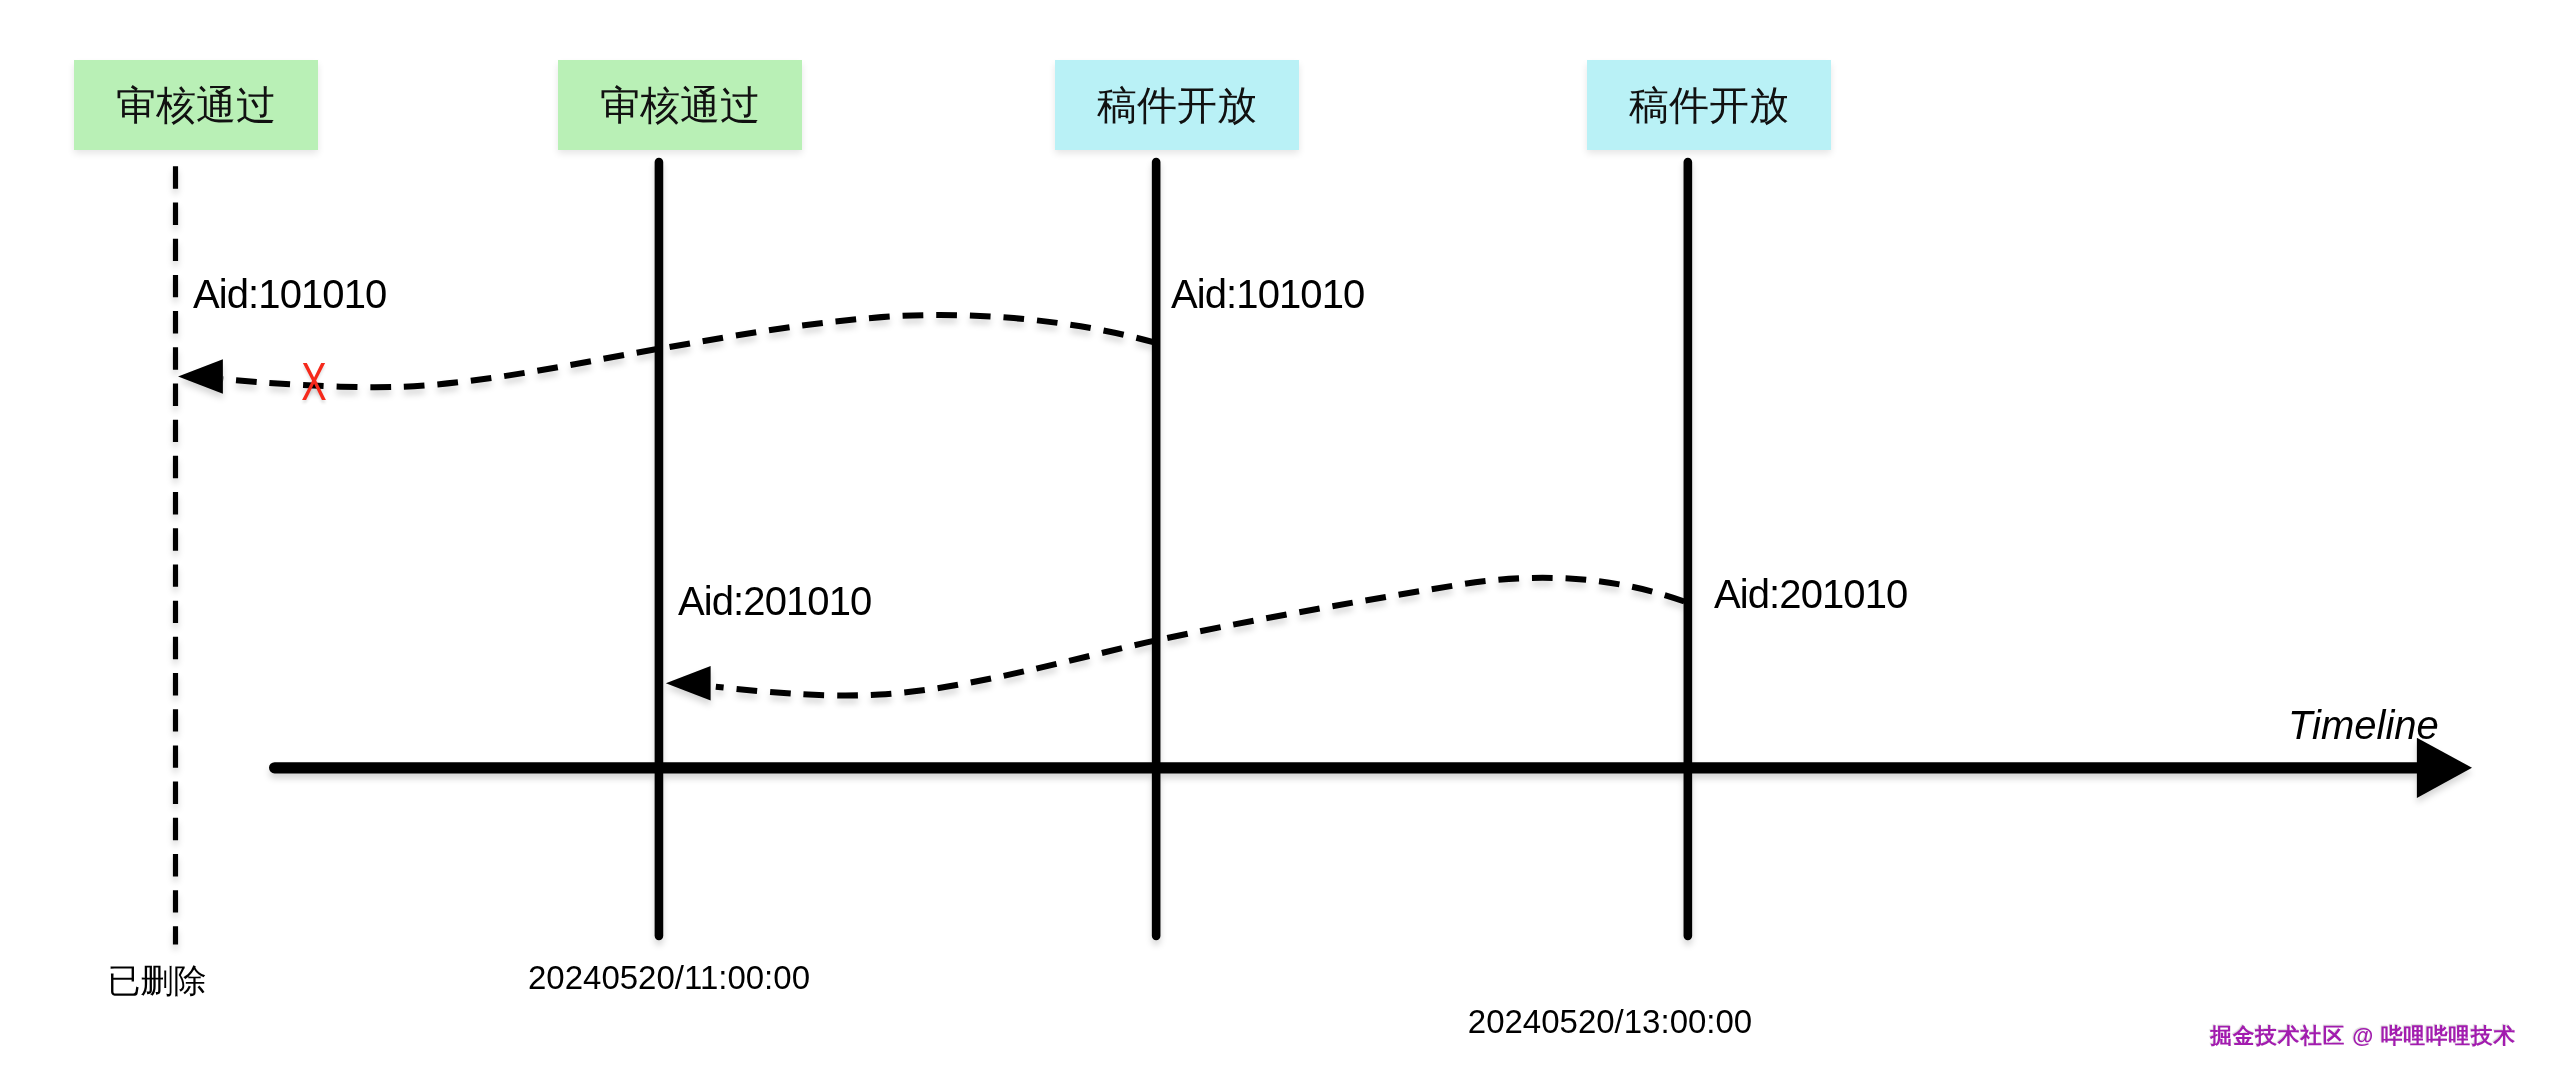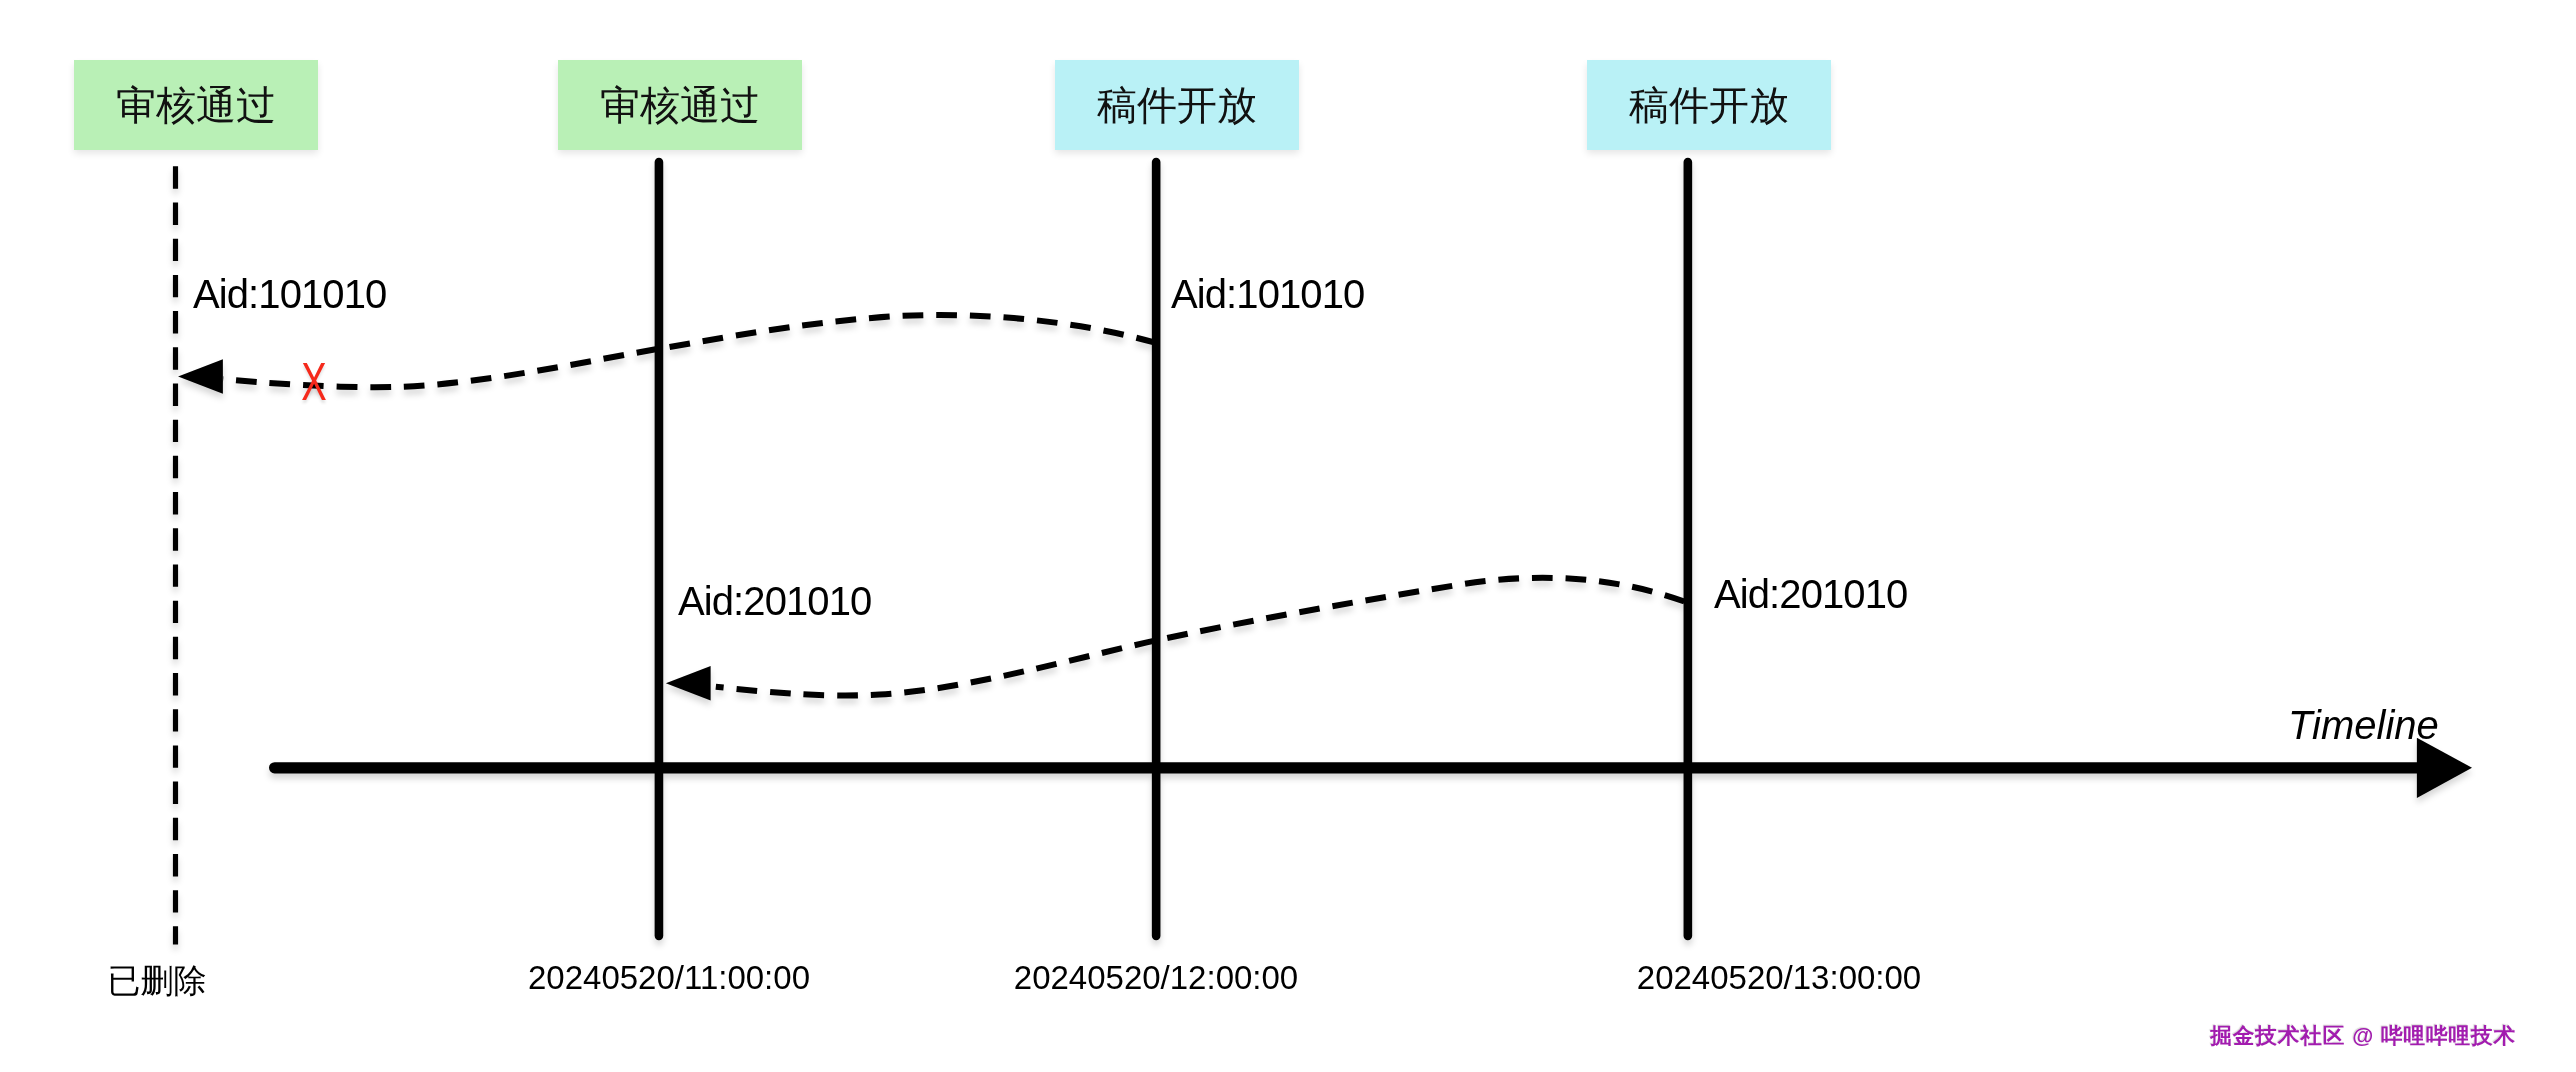--- a/index.html
+++ b/index.html
@@ -49,21 +49,21 @@
     position: absolute;
     top: 959px;
     font-size: 33px;
     color: #000;
     white-space: nowrap;
     transform: translateX(-50%);
   }
   .time-1 { left: 157px; }
   .time-2 { left: 669px; }
   .time-3 { left: 1156px; }
-  .time-4 { left: 1779px; }
+  .time-4 { left: 1610px; margin-top: 44px; }
   .axis-label {
     position: absolute;
     left: 2288px;
     top: 703px;
     font-size: 40px;
     color: #000;
     font-style: italic;
   }
   .blocked-x {
     position: absolute;
@@ -114,21 +114,20 @@
 
   <div class="aid-label aid-1">Aid:101010</div>
   <div class="aid-label aid-2">Aid:101010</div>
   <div class="aid-label aid-3">Aid:201010</div>
   <div class="aid-label aid-4">Aid:201010</div>
 
   <div class="blocked-x" style="color: rgb(245, 41, 27);">X</div>
 
   <div class="time-label time-1">已删除</div>
   <div class="time-label time-2">20240520/11:00:00</div>
-  <div class="time-label time-3">20240520/12:00:00</div>
   <div class="time-label time-4">20240520/13:00:00</div>
 
   <div class="axis-label">Timeline</div>
 
   <div class="watermark" style="color: #a21caf;">掘金技术社区 @ 哔哩哔哩技术</div>
 
 </div>
 
 
 </body></html>

